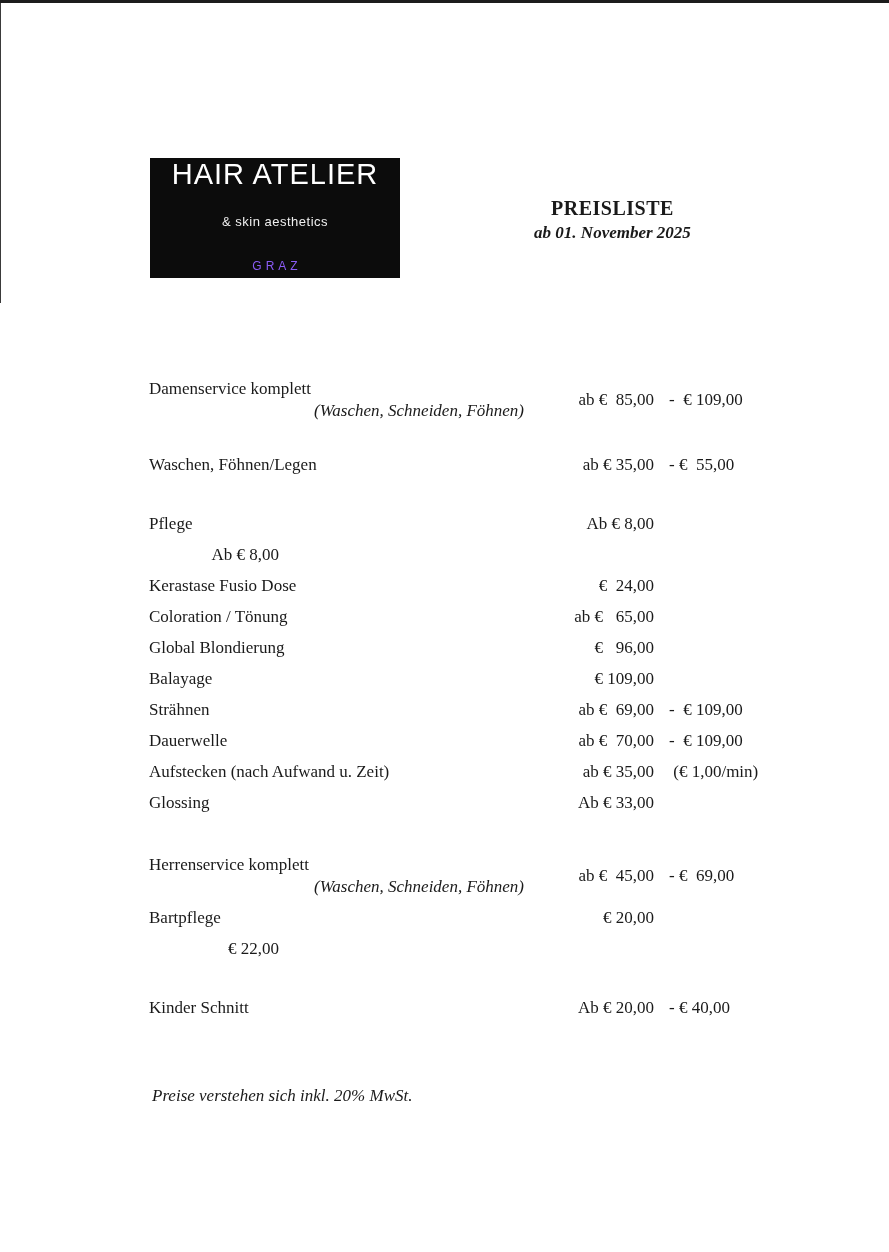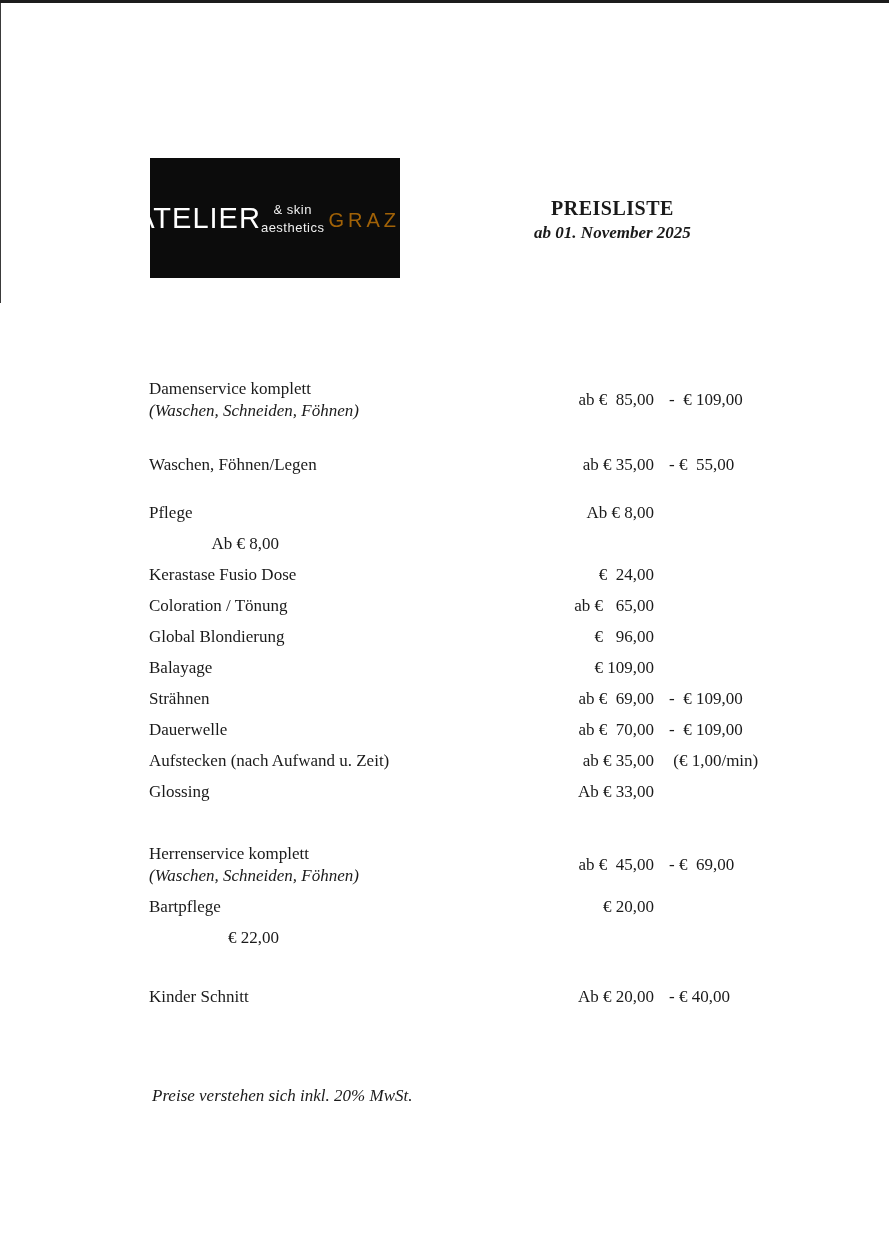--- a/index.html
+++ b/index.html
@@ -19,37 +19,37 @@
   .left-edge {
     position: absolute; left: 0; top: 3px;
     width: 1px; height: 300px;
     background: #3a3a3a;
   }
   
   .logo-box {
     position: absolute; left: 150px; top: 158px;
     width: 250px; height: 120px;
     background: var(--logo-bg, #0c0c0c);
-    display: flex; flex-direction: row;
-    align-items: center; justify-content: flex-end;
+    display: flex; flex-direction: column;
+    align-items: center; justify-content: space-between;
     text-align: center;
   }
   .logo-title {
     font-family: "Liberation Sans", "DejaVu Sans", sans-serif;
     color: #ffffff; font-size: 29px; font-weight: 400;
     letter-spacing: 1px; line-height: 32px; white-space: nowrap;
   }
   .logo-subtitle {
     font-family: "Liberation Sans", "DejaVu Sans", sans-serif;
     color: #f0f0f0; font-size: 13px; font-weight: 400;
     letter-spacing: 0.5px; line-height: 18px; margin-top: 2px;
   }
   .logo-city {
     font-family: "Liberation Sans", "DejaVu Sans", sans-serif;
-    color: #a16207; font-size: 20px; font-weight: 500;
+    color: #8b5cf6; font-size: 12px; font-weight: 500;
     letter-spacing: 4px; line-height: 24px; margin-top: 3px;
     padding-left: 4px; 
   }
   
   .doc-header {
     position: absolute; left: 470px; top: 196px;
     width: 285px; text-align: center;
   }
   .doc-title {
     font-size: 20px; font-weight: 700; line-height: 25px;
@@ -58,29 +58,29 @@
   .doc-subtitle {
     font-size: 17px; font-weight: 700; font-style: italic;
     line-height: 23px;
   }
   
   .price-list {
     position: absolute; left: 149px; top: 378px;
     width: 597px; font-size: 17px;
   }
   .section.sec-1 { margin-top: 32px; }
-  .section.sec-2 { margin-top: 26px; }
+  .section.sec-2 { margin-top: 37px; }
   .section.sec-3 { margin-top: 40px; }
   .section.sec-4 { margin-top: 37px; }
   .price-row {
     display: flex; align-items: center;
     line-height: 22px; margin-bottom: 9px;
   }
   .row-label { flex: 1 1 auto; }
-  .label-sub { display: block; font-style: italic; }
+  .label-sub { display: block; font-style: italic; text-align: right; }
   .price1 {
     width: 130px; flex: 0 0 130px;
     text-align: right; white-space: pre;
   }
   .price2 {
     width: 92px; flex: 0 0 92px; box-sizing: border-box;
     padding-left: 15px; text-align: left; white-space: pre;
   }
   
   .footer-note {

